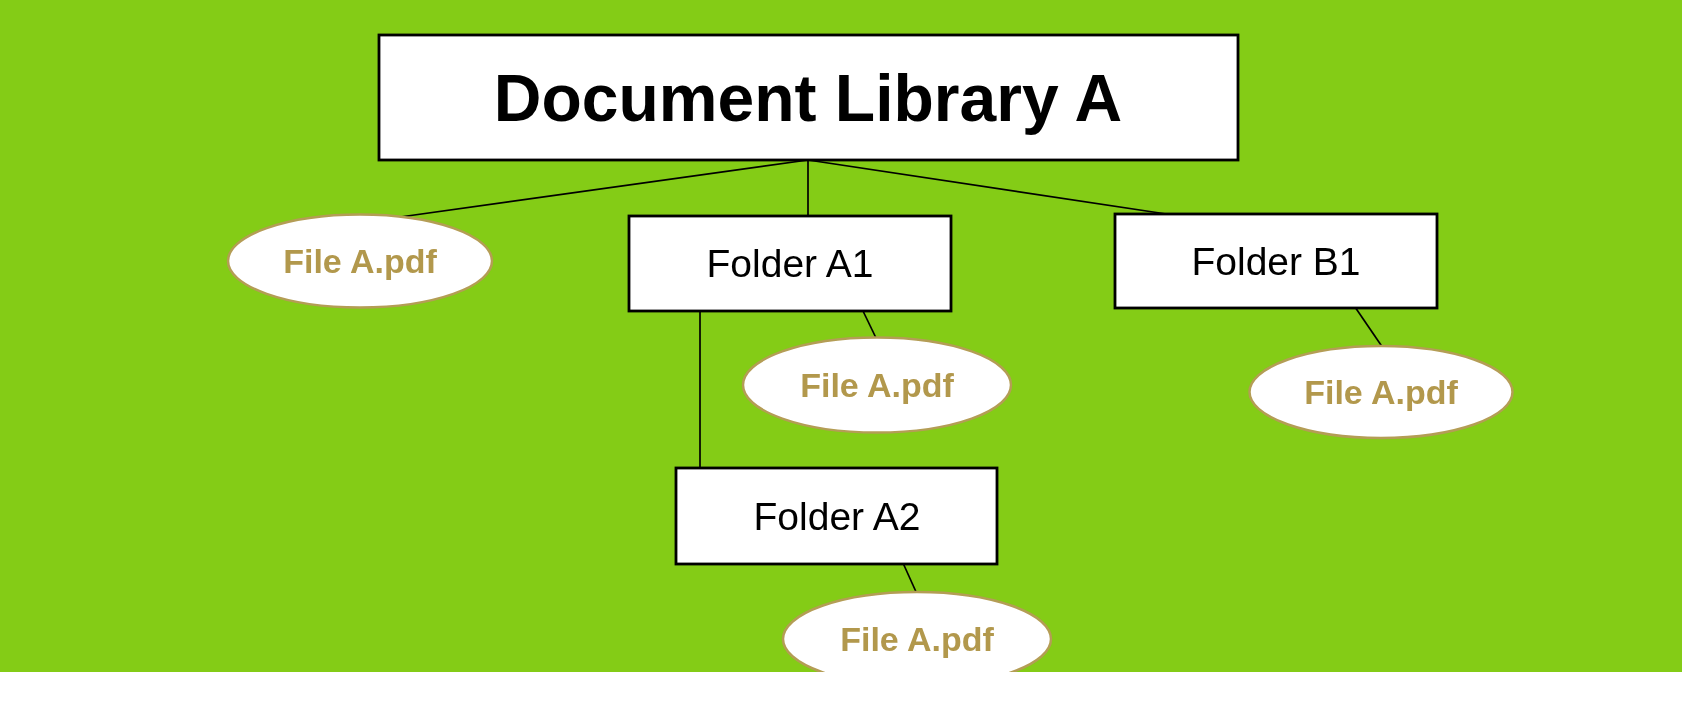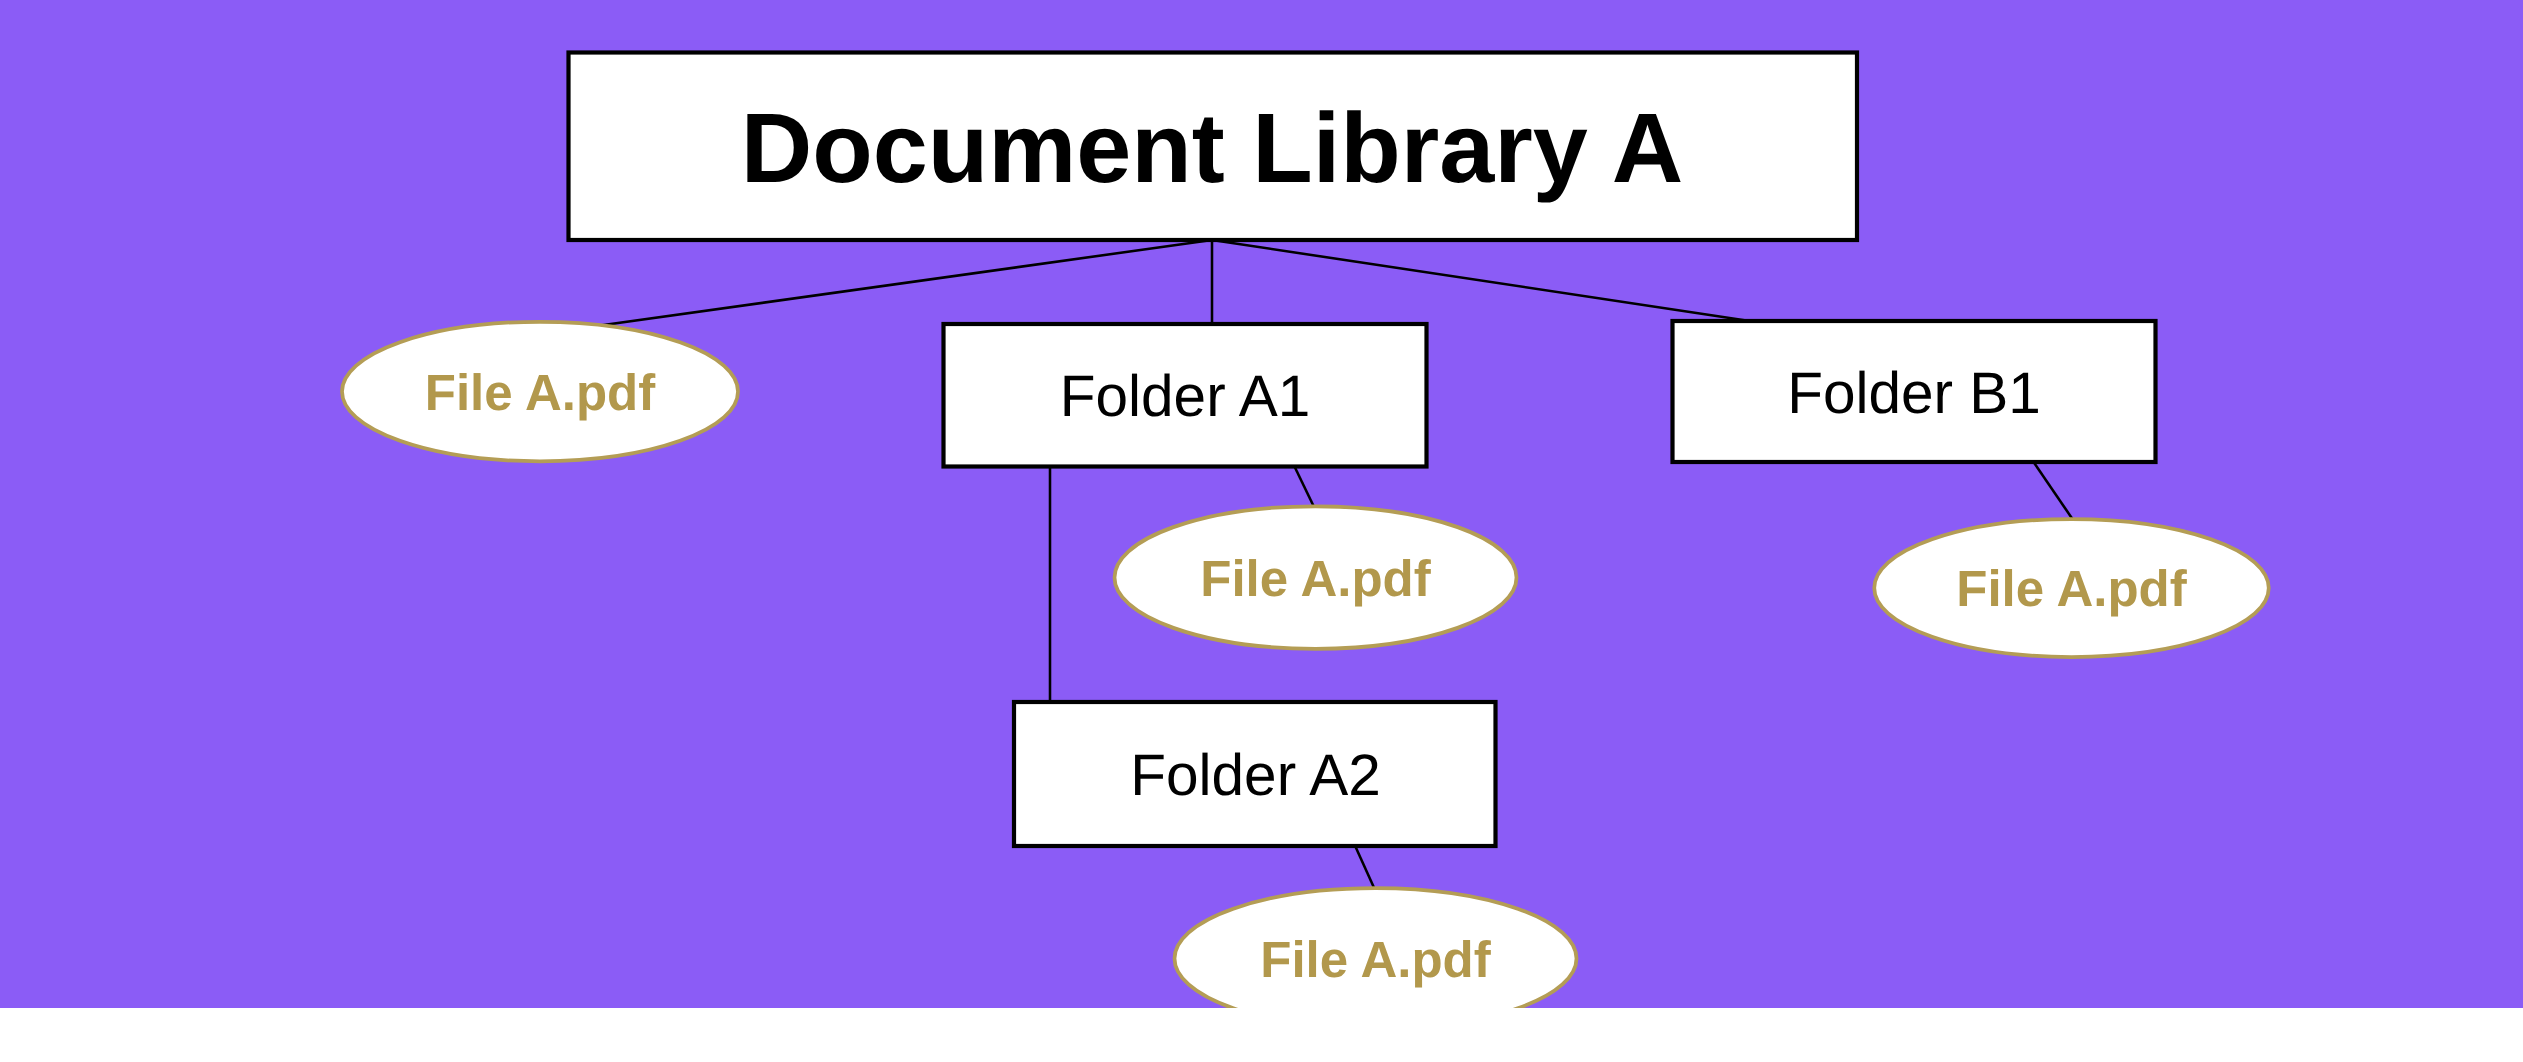--- a/index.html
+++ b/index.html
@@ -4,21 +4,21 @@
 <style>
   html, body {
     margin: 0;
     padding: 0;
     background: #ffffff;
   }
   .canvas {
     position: relative;
     width: 1682px;
     height: 672px;
-    background: #8b5cf6;
+    background: #84cc16;
     overflow: hidden;
     text-align: right;
   }
   svg { display: block; }
   .node-box {
     fill: #ffffff;
     stroke: #000000;
     stroke-width: 2.8;
   }
   .file-ellipse {

